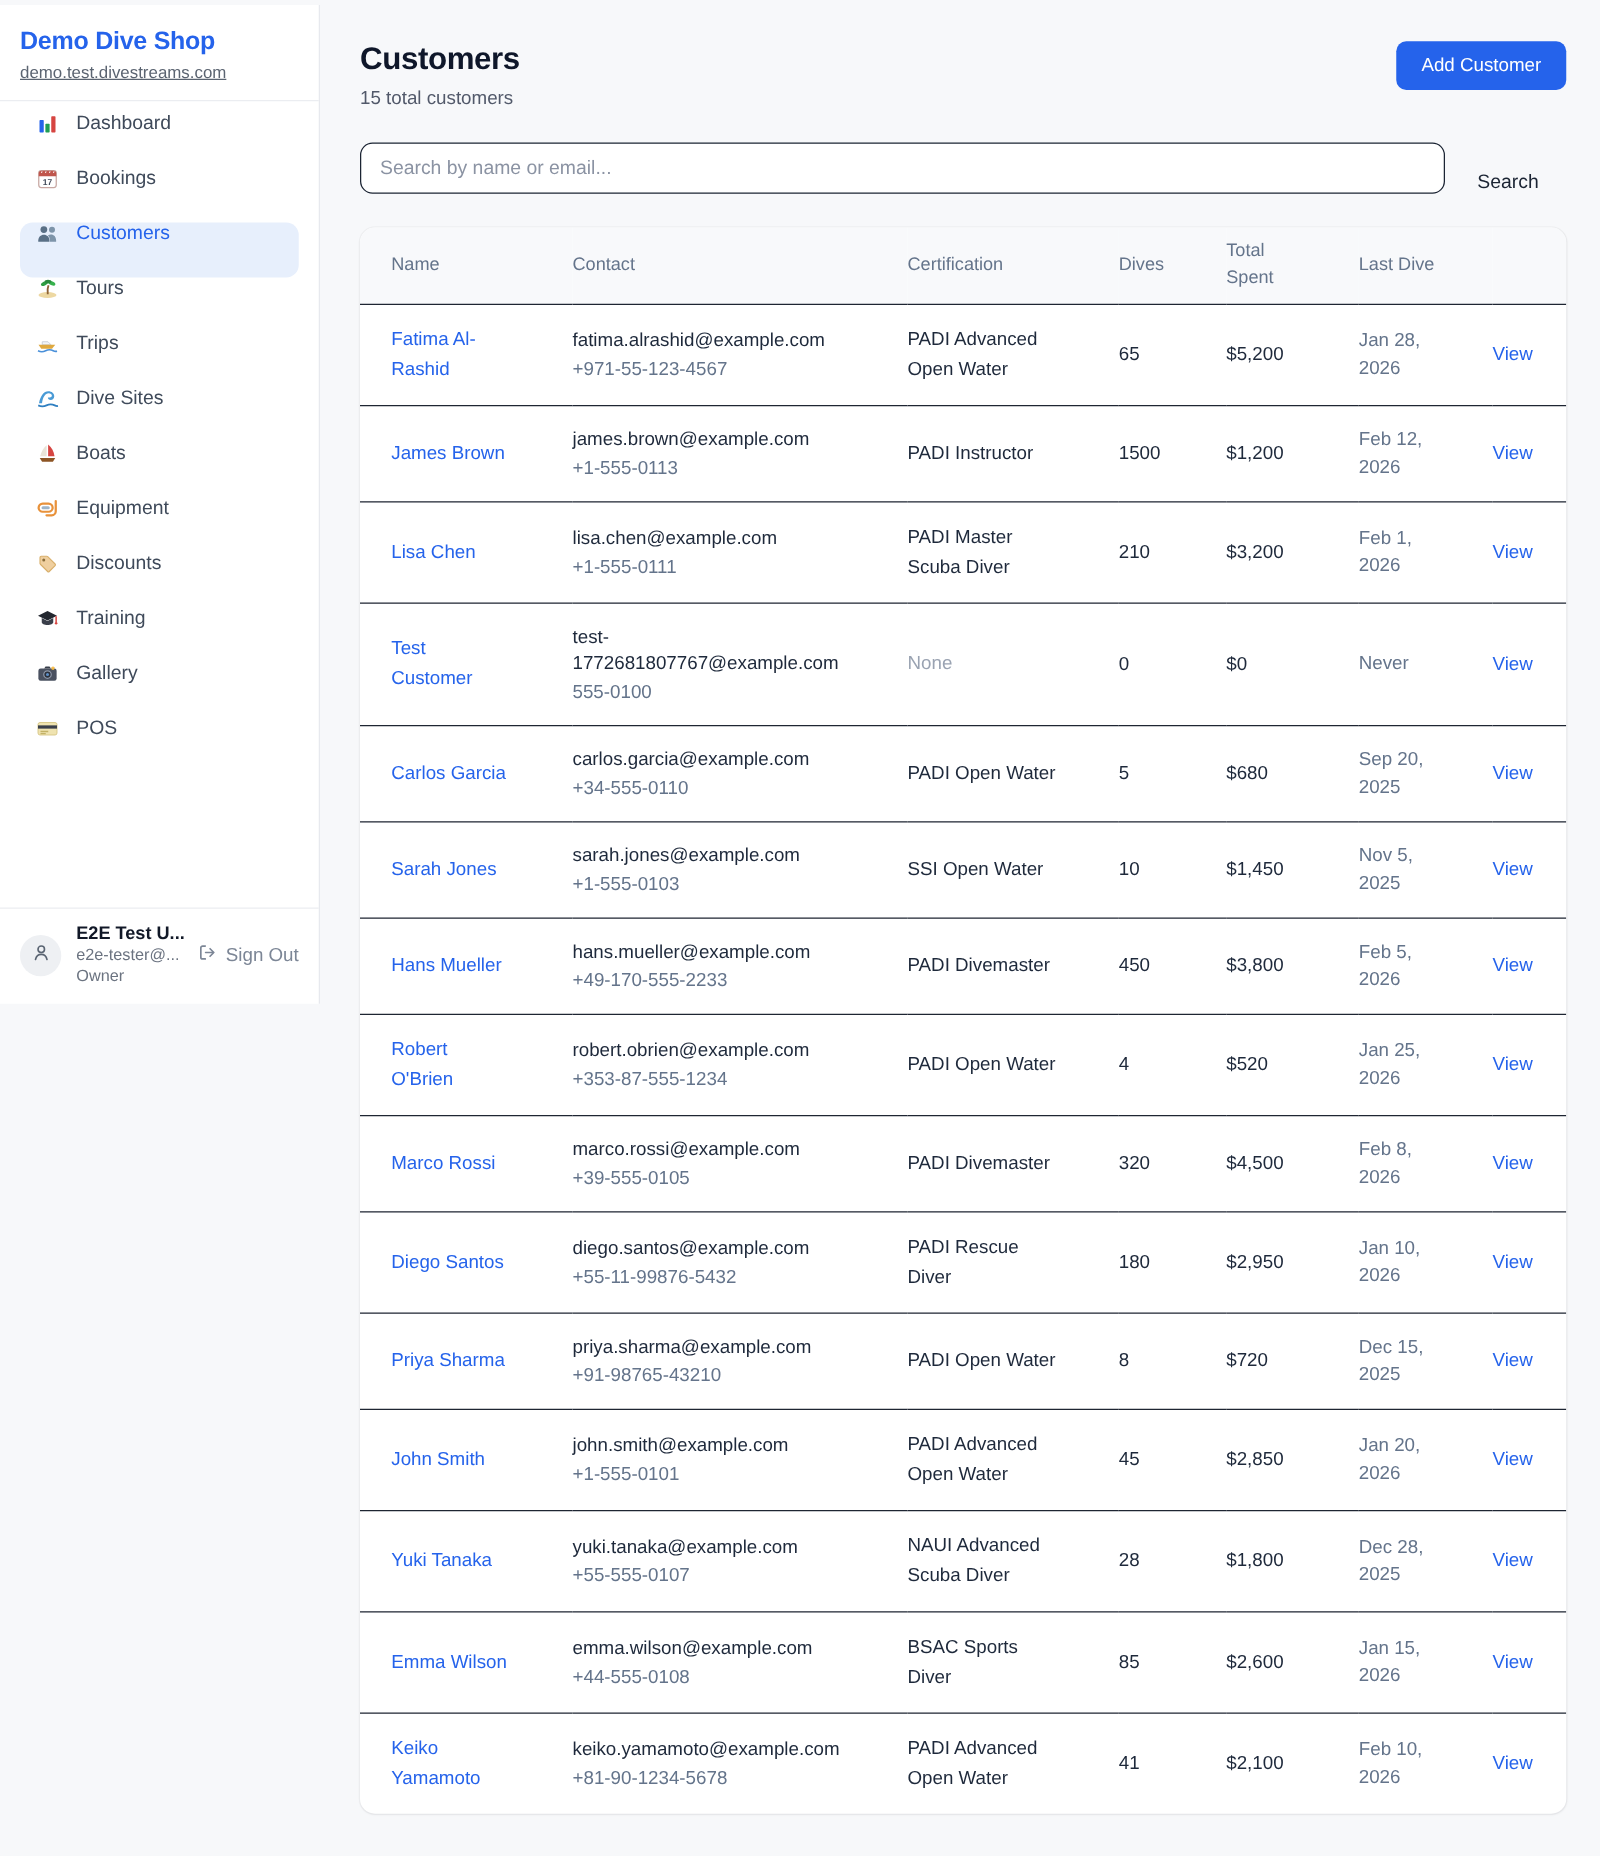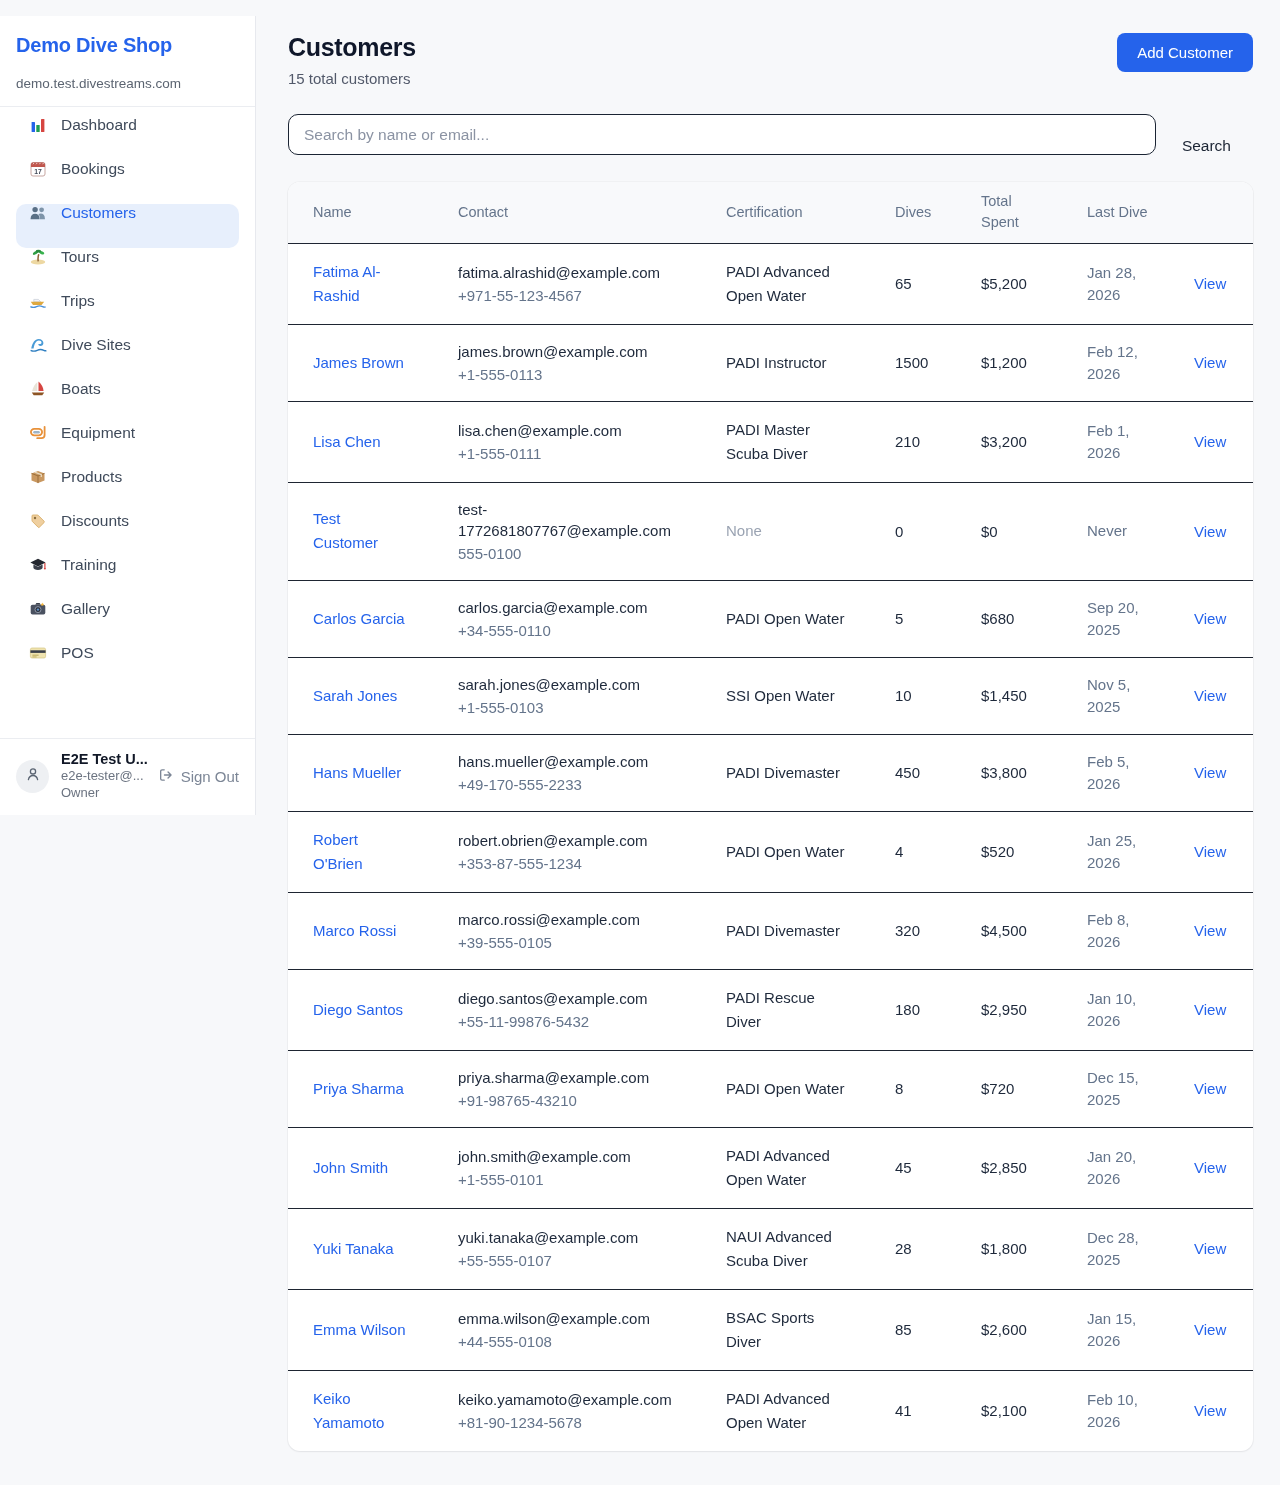--- a/index.html
+++ b/index.html
@@ -6,27 +6,27 @@
   html,body { width:1280px; height:1485px; }
   body {
     font-family:"Liberation Sans","DejaVu Sans",sans-serif;
     background:var(--page-bg,#f7f8fa);
     color:#1e293b;
     position:relative;
     overflow:hidden;
   }
   
   .sidebar {
-    position:absolute; top:16px; left:0; width:256px; height:799px;
+    position:absolute; top:4px; left:0; width:256px; height:799px;
     background:#ffffff; border-right:1px solid #e7e9ee;
     display:flex; flex-direction:column;
   }
   .logo-block { padding:18px 16px 15px 16px; border-bottom:1px solid #ebedf1; }
   .shop-name { font-size:20px; font-weight:bold; color:var(--accent,#2563eb); letter-spacing:-0.2px; }
-  .shop-domain { font-size:13.5px; color:#5b6471; margin-top:19px; }
+  .shop-domain { font-size:13.5px; color:#5b6471; margin-top:5px;text-decoration:underline; }
   .nav { padding:9px 16px; }
   .nav-item {
     display:flex; gap:14px;
     height:44px; padding:0 13px; border-radius:10px;
     font-size:15.5px; color:#3f4a5a; cursor:pointer;
   }
   .nav-item.active { background:var(--selected-bg,#e7effc); color:var(--accent,#2563eb); font-weight:500; }
   .nav-icon { width:18px; height:18px; flex:0 0 18px; display:inline-flex; }
   .nav-icon svg { width:18px; height:18px; }
   .user-block {
@@ -183,30 +183,20 @@
       </div>
       <div class="nav-item">
         <span class="nav-icon">
           <svg viewBox="0 0 18 18">
             <rect x="1.9" y="4.8" width="11.2" height="6.6" rx="3.3" fill="none" stroke="#e8913a" stroke-width="1.8"></rect>
             <rect x="4.2" y="7" width="6.6" height="2.4" rx="1.2" fill="#9fb4c7"></rect>
             <path d="M15.6 2.8v8.2a3.2 3.2 0 01-3.2 3.2H8.2" stroke="#e8913a" stroke-width="1.8" fill="none" stroke-linecap="round"></path>
           </svg>
         </span>
         <span>Equipment</span>
-      </div>
-      <div class="nav-item">
-        <span class="nav-icon">
-          <svg viewBox="0 0 18 18">
-            <path d="M2.5 5.4L9 2.9l6.5 2.5v7.2L9 15.1l-6.5-2.5z" fill="#c99860"></path>
-            <path d="M2.5 5.4L9 7.9l6.5-2.5M9 7.9v7.2" stroke="#9c6f3a" stroke-width="1" fill="none"></path>
-            <path d="M5.8 4.1l6.5 2.5v2.3" stroke="#e9dabf" stroke-width="1.3" fill="none"></path>
-          </svg>
-        </span>
-        <span>Products</span>
       </div>
       <div class="nav-item">
         <span class="nav-icon">
           <svg viewBox="0 0 18 18">
             <path d="M3 8.4V3.9c0-.5.4-.9.9-.9h4.5c.3 0 .6.1.8.3l5.9 5.9c.4.4.4.9 0 1.3l-4.7 4.7c-.4.4-.9.4-1.3 0L3.3 9.4a1.3 1.3 0 01-.3-1z" fill="#efcf9f" stroke="#d9b06c" stroke-width=".9"></path>
             <circle cx="6" cy="6" r="1.2" fill="#8a6d3b"></circle>
           </svg>
         </span>
         <span>Discounts</span>
       </div>

